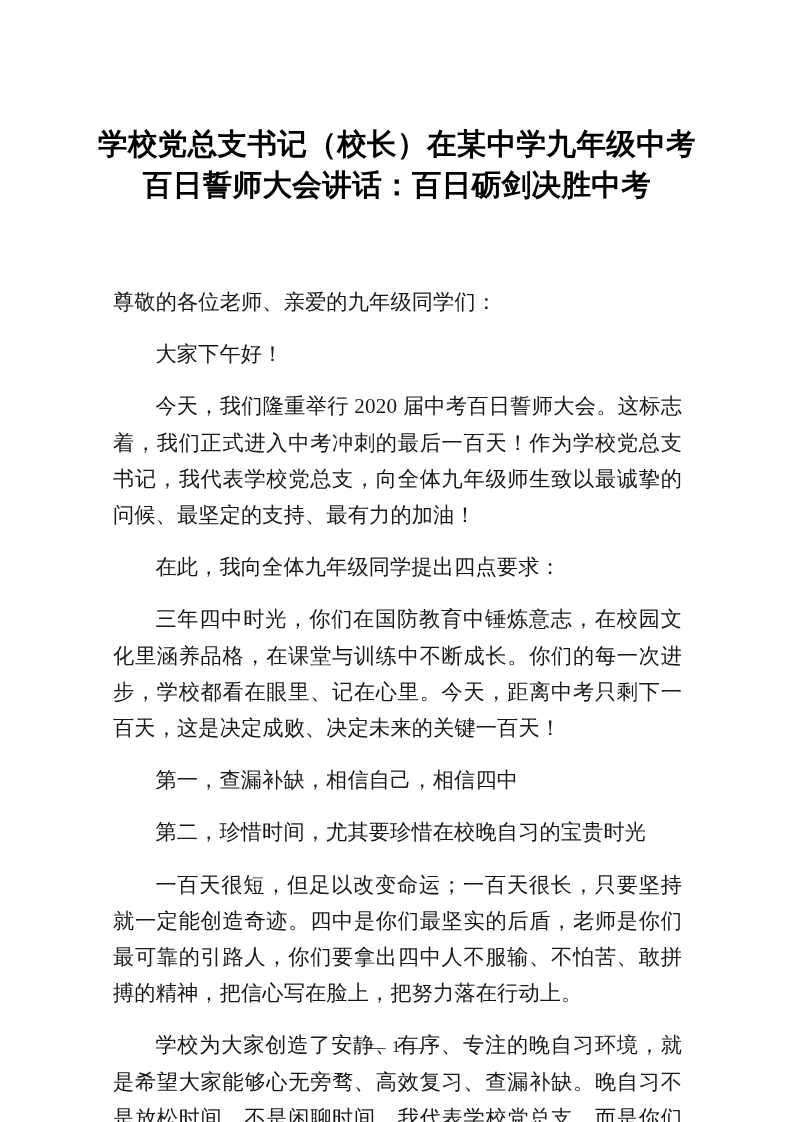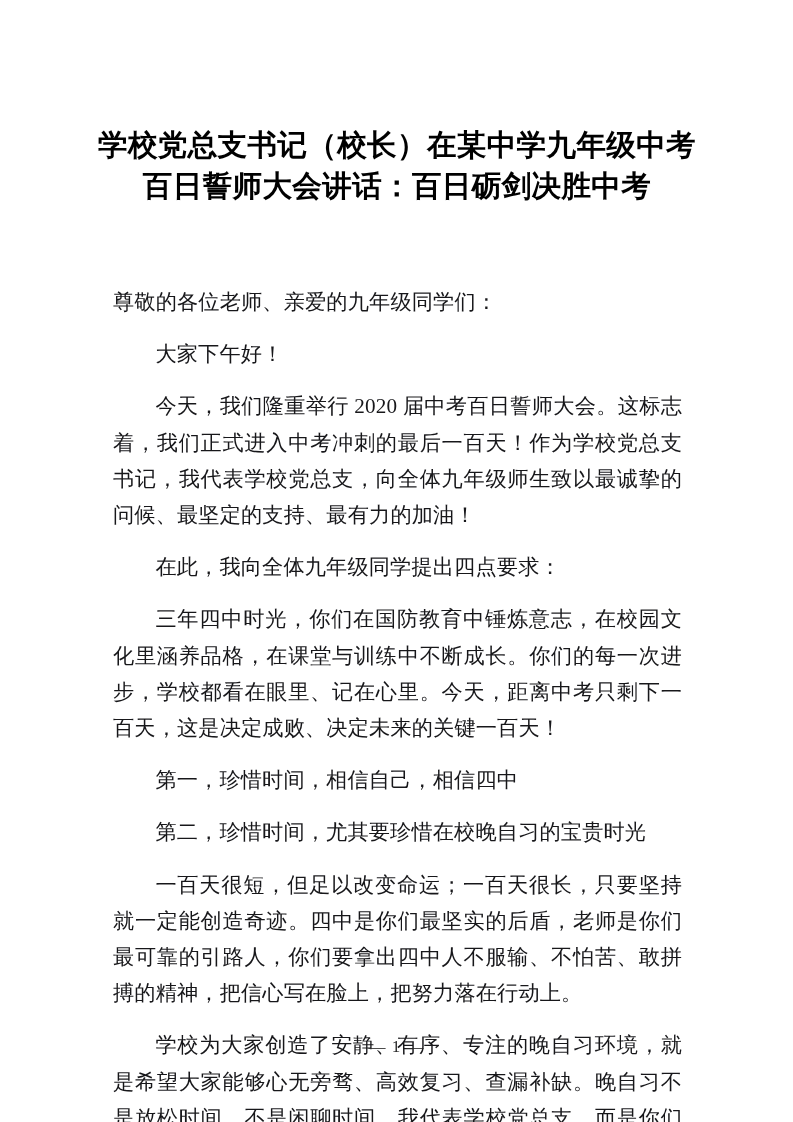--- a/index.html
+++ b/index.html
@@ -26,21 +26,21 @@
     background: #ffffff;
   }
 
   
   .doc-title {
     position: absolute;
     left: 97px;
     top: 104px;
     width: 600px;
     text-align: center;
-    font-family: Liberation Sans, sans-serif;
+    font-family: Liberation Serif, serif;
     font-weight: 700;
     font-size: 29.5px;
     line-height: 41px;
     letter-spacing: 0.4px;
     color: #000000;
     white-space: normal;
     word-break: break-all;
   }
 
   
@@ -97,21 +97,21 @@
     <p class="para noindent">尊敬的各位老师、亲爱的九年级同学们：</p>
 
     <p class="para indent">大家下午好！</p>
 
     <p class="para indent">今天，我们隆重举行 2020 届中考百日誓师大会。这标志着，我们正式进入中考冲刺的最后一百天！作为学校党总支书记，我代表学校党总支，向全体九年级师生致以最诚挚的问候、最坚定的支持、最有力的加油！</p>
 
     <p class="para indent">在此，我向全体九年级同学提出四点要求：</p>
 
     <p class="para indent">三年四中时光，你们在国防教育中锤炼意志，在校园文化里涵养品格，在课堂与训练中不断成长。你们的每一次进步，学校都看在眼里、记在心里。今天，距离中考只剩下一百天，这是决定成败、决定未来的关键一百天！</p>
 
-    <p class="para indent">第一，珍惜时间，相信自己，相信四中</p>
+    <p class="para indent">第一，查漏补缺，相信自己，相信四中</p>
 
     <p class="para indent">第二，珍惜时间，尤其要珍惜在校晚自习的宝贵时光</p>
 
     <p class="para indent">一百天很短，但足以改变命运；一百天很长，只要坚持就一定能创造奇迹。四中是你们最坚实的后盾，老师是你们最可靠的引路人，你们要拿出四中人不服输、不怕苦、敢拼搏的精神，把信心写在脸上，把努力落在行动上。</p>
 
     <p class="para indent">学校为大家创造了安静、有序、专注的晚自习环境，就是希望大家能够心无旁骛、高效复习、查漏补缺。晚自习不是放松时间，不是闲聊时间，我代表学校党总支，而是你们自主提升、</p>
 
   </div>
 
   <div class="page-footer">— 1 —</div>

